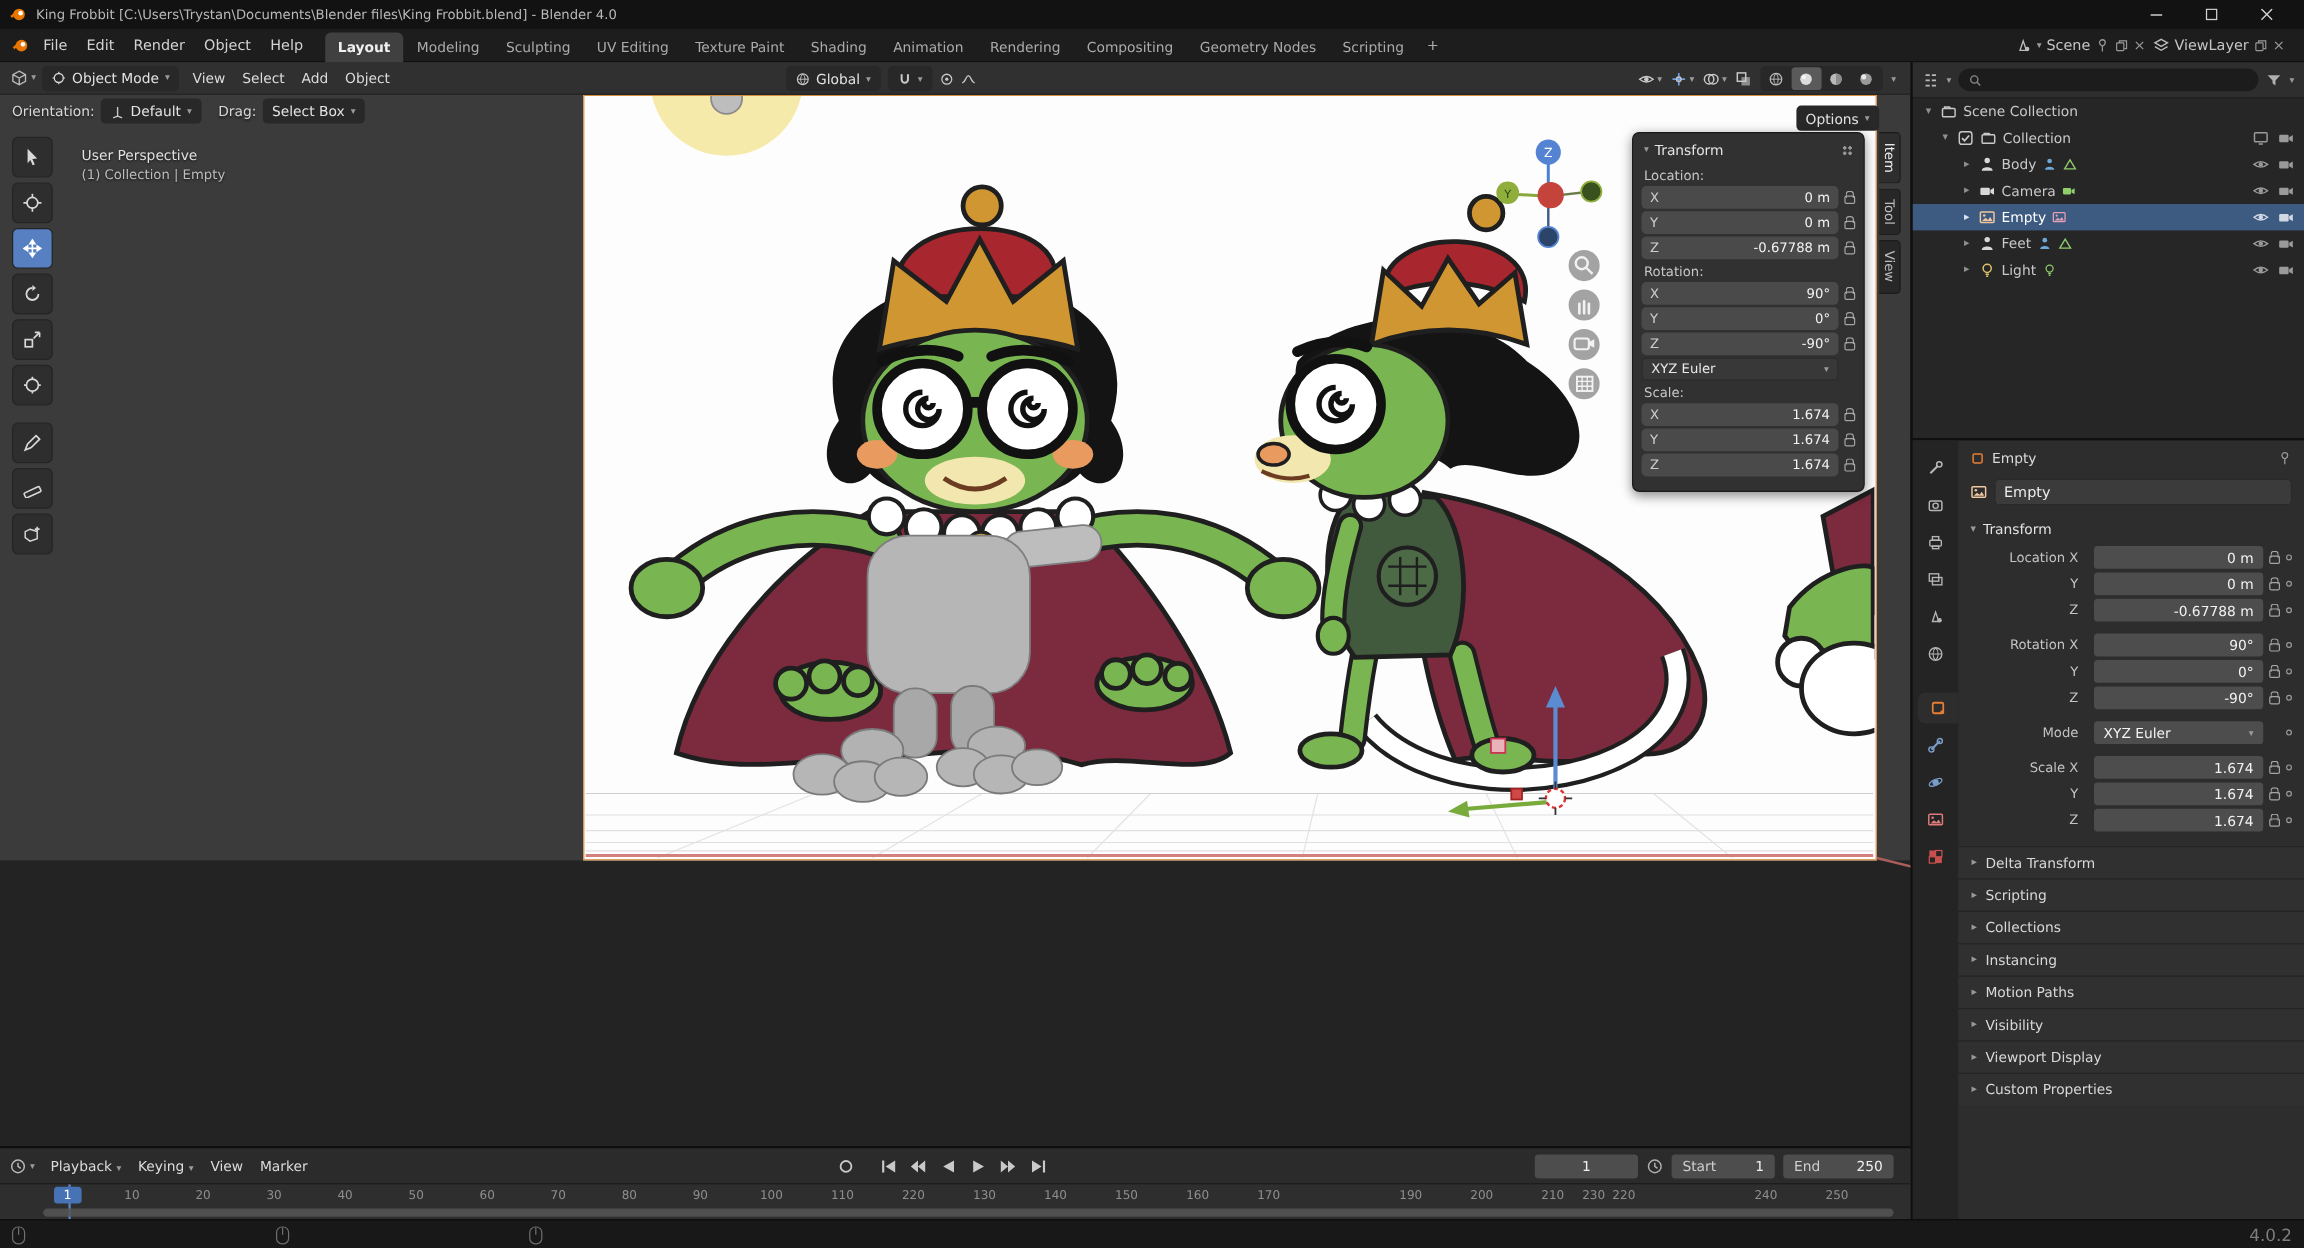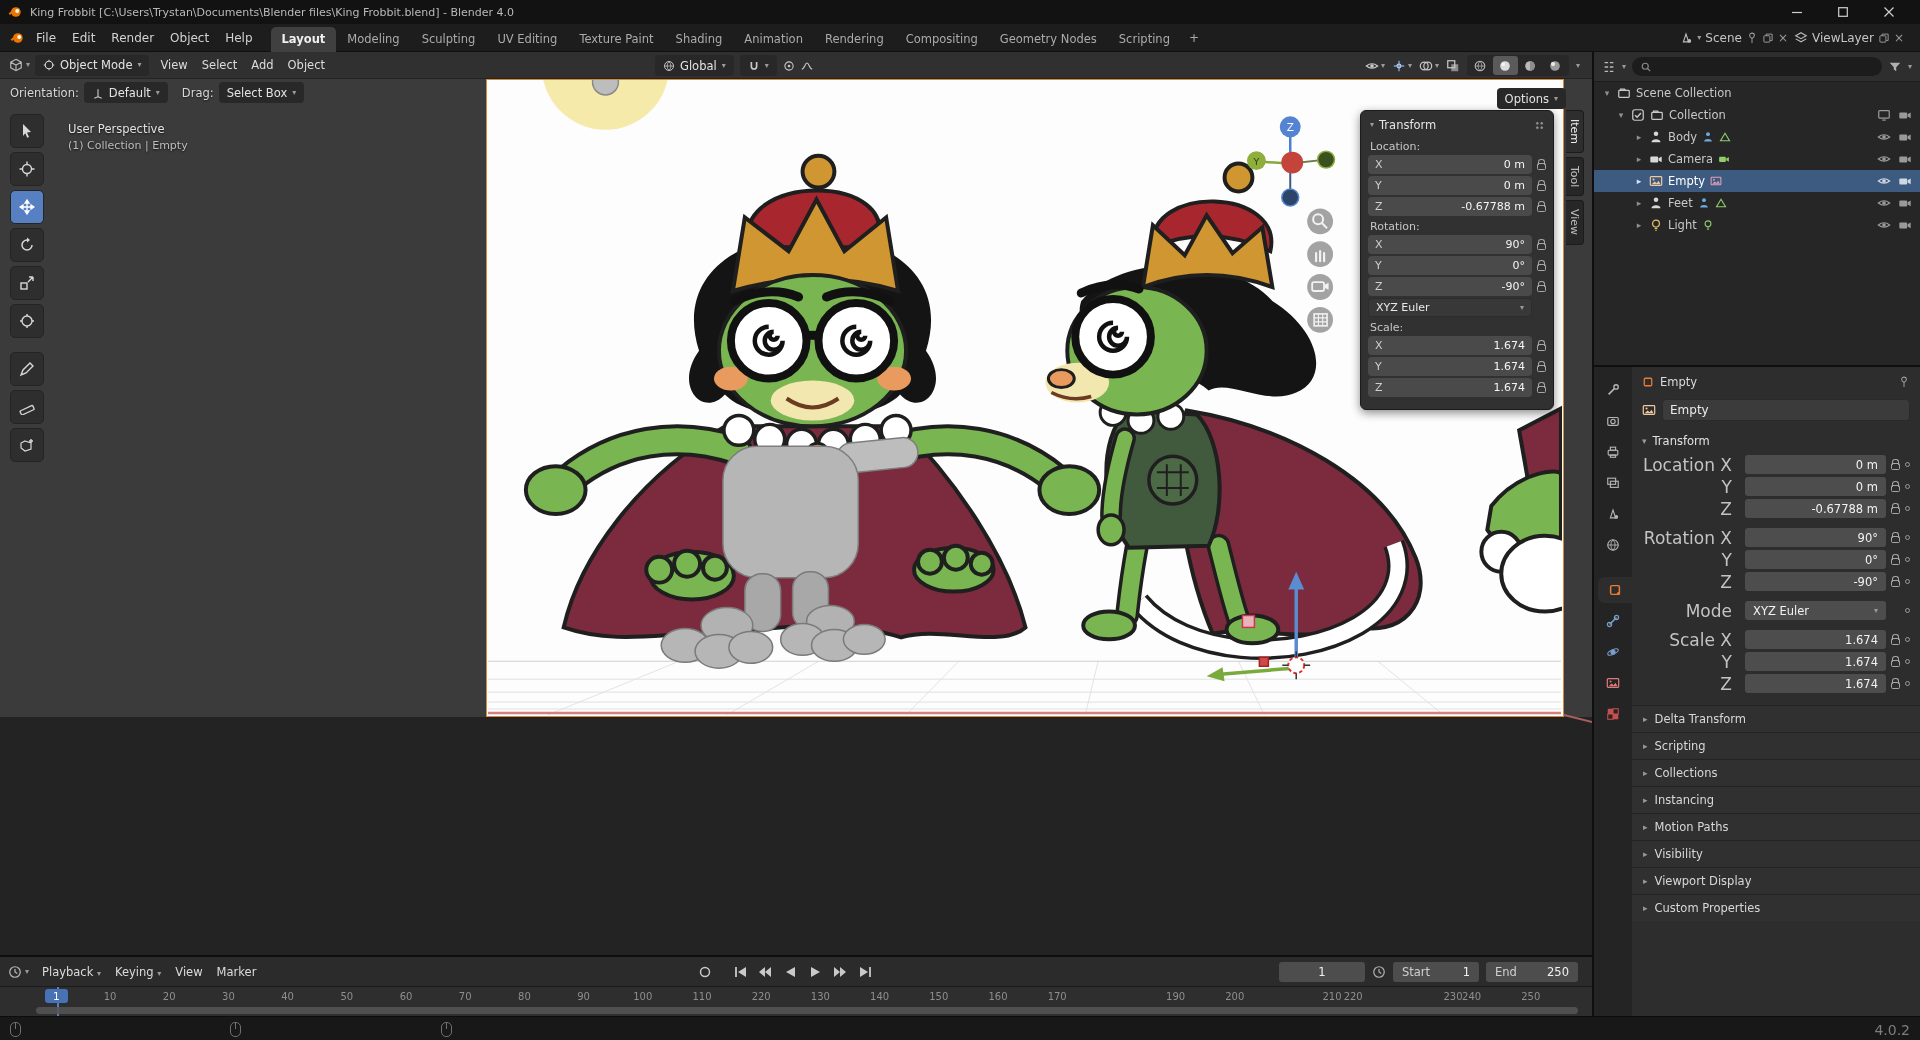--- a/index.html
+++ b/index.html
@@ -86,21 +86,21 @@
   .ptabs { position:absolute; left:0; top:0; width:38px; height:100%; background:#242424; display:flex; flex-direction:column; align-items:center; padding-top:10px; }
   .ptab { width:32px; height:26px; display:flex; align-items:center; justify-content:center; margin-bottom:5px; border-radius:7px 0 0 7px; }
   .ptab.active { background:#2d2d2d; width:34px; margin-left:4px; }
   .pgap { height:14px; }
   .pcontent { position:absolute; left:38px; top:0; right:0; bottom:0; }
   .pcrumb { height:30px; display:flex; align-items:center; gap:6px; padding:0 10px; color:#dadada; font-size:11.5px; }
   .pname { display:flex; align-items:center; gap:6px; margin:2px 10px 8px; }
   .pnamefield { flex:1; height:22px; background:#3b3b3b; border:1px solid #2a2a2a; border-radius:4px; display:flex; align-items:center; gap:6px; padding:0 7px; color:#ececec; }
   .psechead { display:flex; align-items:center; gap:6px; height:24px; padding:0 10px; color:#e2e2e2; font-size:11.5px; }
   .prow { display:flex; align-items:center; gap:5px; height:21px; margin:1px 10px 1px 4px; }
-  .plabel { width:104px; text-align:right; padding-right:8px; color:#c3c3c3; font-size:17px; flex:none; }
+  .plabel { width:104px; text-align:right; padding-right:8px; color:#c3c3c3; font-size:11px; flex:none; }
   .pfield { flex:1; height:19px; background:#4d4d4d; border-radius:3px; display:flex; align-items:center; justify-content:flex-end; padding:0 8px; color:#f2f2f2; font-size:11.5px; }
   .pfield.drop { justify-content:flex-start; }
   .pfield.drop .caret { margin-left:auto; }
   .pgap6 { height:6px; }
   .psection { display:flex; align-items:center; gap:7px; height:27px; padding:0 11px; border-top:1px solid #232323; background:#303030; color:#d8d8d8; font-size:11.5px; }
   .pcaret { color:#999; font-size:9px; }
 
   
   .timeline { position:absolute; left:0; top:955px; width:1592px; height:61px; background:#232323; border-top:2px solid #0f0f0f; }
   .tl-head { position:relative; height:30px; background:#2b2b2b; border-bottom:1px solid #1b1b1b; display:flex; align-items:center; padding:0 8px; }
@@ -1178,23 +1178,23 @@
         <span class="tick" style="left: 702px;">110</span>
         <span class="tick" style="left: 761.2px;">220</span>
         <span class="tick" style="left: 820.4px;">130</span>
         <span class="tick" style="left: 879.6px;">140</span>
         <span class="tick" style="left: 938.8px;">150</span>
         <span class="tick" style="left: 998px;">160</span>
         <span class="tick" style="left: 1057.2px;">170</span>
         <span class="tick" style="left: 1116.4px; margin-top: 36px;">180</span>
         <span class="tick" style="left: 1175.6px;">190</span>
         <span class="tick" style="left: 1234.8px;">200</span>
-        <span class="tick" style="left: 1332px;">210</span>
+        <span class="tick" style="left: 1294px;">210</span>
         <span class="tick" style="left: 1353.2px;">220</span>
-        <span class="tick" style="left: 1453px;">230</span>
+        <span class="tick" style="left: 1328px;">230</span>
         <span class="tick" style="left: 1471.6px;">240</span>
         <span class="tick" style="left: 1530.8px;">250</span>
       </div>
     <div class="playhead"></div>
     <div class="phbadge">1</div>
     <div class="hscroll"></div>
   </div>
 </div>
 
 <div class="statusbar">

